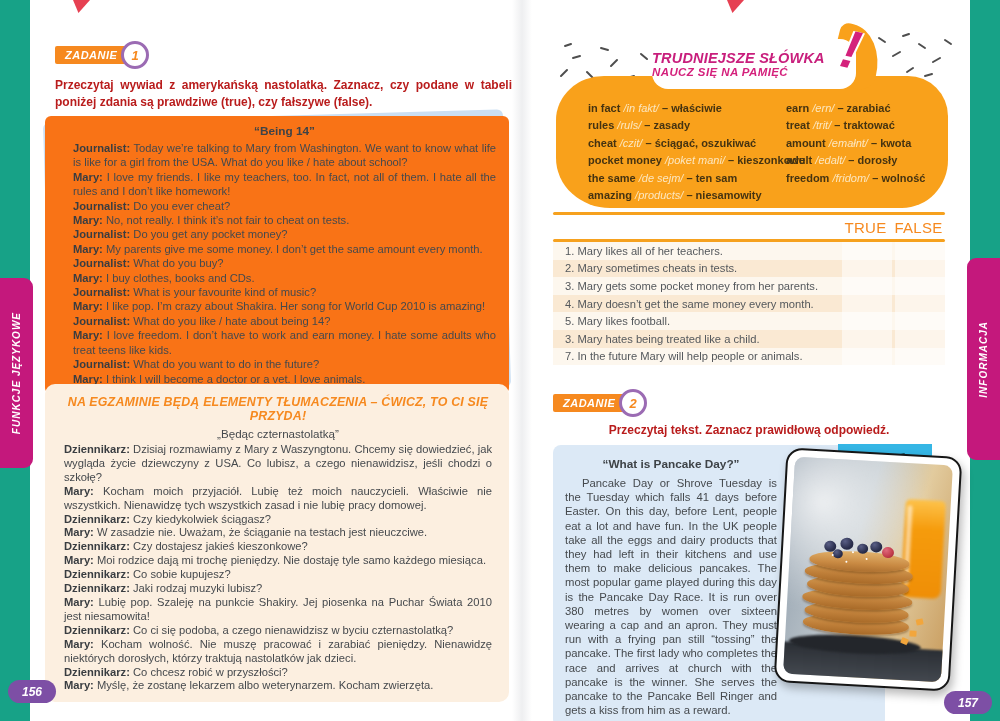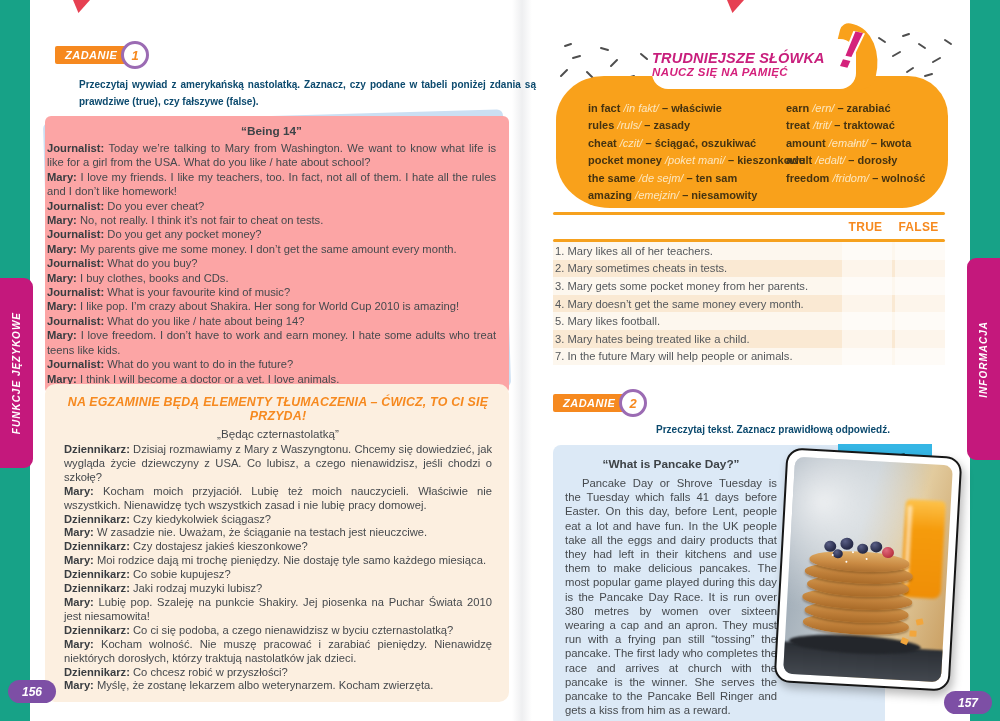--- a/index.html
+++ b/index.html
@@ -36,31 +36,31 @@
   .task-label{display:inline-block;background:#F6891F;color:#fff;
     font-weight:bold;font-style:italic;font-size:11px;letter-spacing:.5px;
     padding:3px 22px 3px 10px;border-radius:2px;}
   .task-circle{position:absolute;left:66px;top:-4px;width:22px;height:22px;border-radius:50%;
     background:#fff;border:3px solid #9B6BB3;color:#F6891F;
     font-weight:bold;font-style:italic;font-size:13px;
     display:flex;align-items:center;justify-content:center;}
   #task1{left:55px;top:45px;}
   #task2{left:553px;top:393px;}
 
-  .instruction{position:absolute;font-weight:bold;color:#0c4a6e;
-    font-size:10px;line-height:16.5px;text-align:justify;hyphens:auto;margin-left:24px;-webkit-hyphens:auto;}
+  .instruction{position:absolute;font-weight:bold;color:#b91c1c;
+    font-size:12px;line-height:16.5px;text-align:justify;hyphens:auto;-webkit-hyphens:auto;}
   #instr1{left:55px;top:77px;width:457px;}
   #instr2{left:553px;top:422px;width:392px;text-align:center;}
 
   
   #bluebox1{position:absolute;left:45px;top:116px;width:464px;z-index:2;}
   #bluebox1 .back{position:absolute;left:2px;top:0;right:2px;bottom:0;background:#CBDFF3;
     border-radius:6px;transform:rotate(-1.7deg);}
-  #bluebox1 .front{position:relative;background:#fca5a5;border-radius:6px;
-    padding:8px 13px 8px 2px;min-height:230px;box-sizing:border-box;}
+  #bluebox1 .front{position:relative;background:#f97316;border-radius:6px;
+    padding:8px 13px 8px 28px;min-height:230px;box-sizing:border-box;}
   .box-title{text-align:center;font-weight:bold;color:#3E4347;font-size:11.8px;margin:0 0 3px 0;}
   .dlg{margin:0;font-size:11.2px;line-height:14.4px;text-align:justify;
        hyphens:auto;-webkit-hyphens:auto;color:#45494D;}
   .dlg b{color:#393D41;}
 
   
   #creambox{position:absolute;left:45px;top:384px;width:464px;min-height:304px;
     background:#FCEFE0;border-radius:10px;box-sizing:border-box;
     padding:11px 17px 9px 19px;z-index:2;}
   .exam-note{color:#F6891F;font-weight:bold;font-style:italic;text-align:center;
@@ -89,25 +89,25 @@
     font-style:italic;color:#D4217C;transform:rotate(13deg);z-index:5;line-height:1;
     text-shadow:2px 0 0 #fff,-2px 0 0 #fff,0 2px 0 #fff;}
   .confetti{position:absolute;z-index:1;}
   #confetti-vocab{left:553px;top:28px;}
 
   
   #tf-table{position:absolute;left:553px;top:212px;width:392px;z-index:2;}
   .tf-line{height:3px;background:#F6A11E;border-radius:2px;}
   .tf-header{display:flex;height:24px;align-items:center;}
   .tf-spacer{flex:1;}
-  .tf-h{width:53px;text-align:center;color:#F6891F;font-weight:bold;font-size:12px;letter-spacing:.3px;}
+  .tf-h{width:53px;text-align:center;color:#F6891F;font-weight:normal;font-size:15px;letter-spacing:.3px;}
   .trow{display:flex;height:17.6px;}
   .trow:nth-child(odd){background:#FDF7EE;}
   .trow:nth-child(even){background:#FAE9D3;}
-  .stmt{flex:1;font-size:11.2px;color:#54585C;padding-left:2px;display:flex;align-items:center;}
+  .stmt{flex:1;font-size:11.2px;color:#54585C;padding-left:12px;display:flex;align-items:center;}
   .cell{width:50px;margin-left:3px;background:rgba(255,255,255,0.55);}
 
   
   #bluebox2{position:absolute;left:553px;top:445px;width:332px;min-height:252px;
     background:#DCE9F6;border-radius:8px;box-sizing:border-box;
     padding:10px 10px 10px 12px;z-index:1;}
   #reading-title{width:212px;text-align:center;font-weight:bold;color:#3E4347;
     font-size:11.8px;margin:2px 0 5px 0;}
   #reading-body{width:212px;text-align:justify;font-size:11.3px;line-height:14.2px;
     color:#45494D;text-indent:17px;margin:0;hyphens:auto;-webkit-hyphens:auto;}
@@ -259,21 +259,21 @@
   <span class="vlab2">NAUCZ SIĘ NA PAMIĘĆ</span>
 </div>
 <div id="vocab-excl">!</div>
 <div id="vocab-cols">
   <div class="vcol" id="vcol1">
       <div class="vline"><b class="vword">in fact</b><span class="vpron"> /in fakt/ </span><b class="vtrans">– właściwie</b></div>
       <div class="vline"><b class="vword">rules</b><span class="vpron"> /ruls/ </span><b class="vtrans">– zasady</b></div>
       <div class="vline"><b class="vword">cheat</b><span class="vpron"> /czit/ </span><b class="vtrans">– ściągać, oszukiwać</b></div>
       <div class="vline"><b class="vword">pocket money</b><span class="vpron"> /poket mani/ </span><b class="vtrans">– kieszonkowe</b></div>
       <div class="vline"><b class="vword">the same</b><span class="vpron"> /de sejm/ </span><b class="vtrans">– ten sam</b></div>
-      <div class="vline"><b class="vword">amazing</b><span class="vpron"> /emejzin/ </span><b class="vtrans">– niesamowity</b></div>
+      <div class="vline"><b class="vword">amazing</b><span class="vpron"> /products/ </span><b class="vtrans">– niesamowity</b></div>
     </div>
   <div class="vcol" id="vcol2">
       <div class="vline"><b class="vword">earn</b><span class="vpron"> /ern/ </span><b class="vtrans">– zarabiać</b></div>
       <div class="vline"><b class="vword">treat</b><span class="vpron"> /trit/ </span><b class="vtrans">– traktować</b></div>
       <div class="vline"><b class="vword">amount</b><span class="vpron"> /emałnt/ </span><b class="vtrans">– kwota</b></div>
       <div class="vline"><b class="vword">adult</b><span class="vpron"> /edalt/ </span><b class="vtrans">– dorosły</b></div>
       <div class="vline"><b class="vword">freedom</b><span class="vpron"> /fridom/ </span><b class="vtrans">– wolność</b></div>
     </div>
 </div>
 

